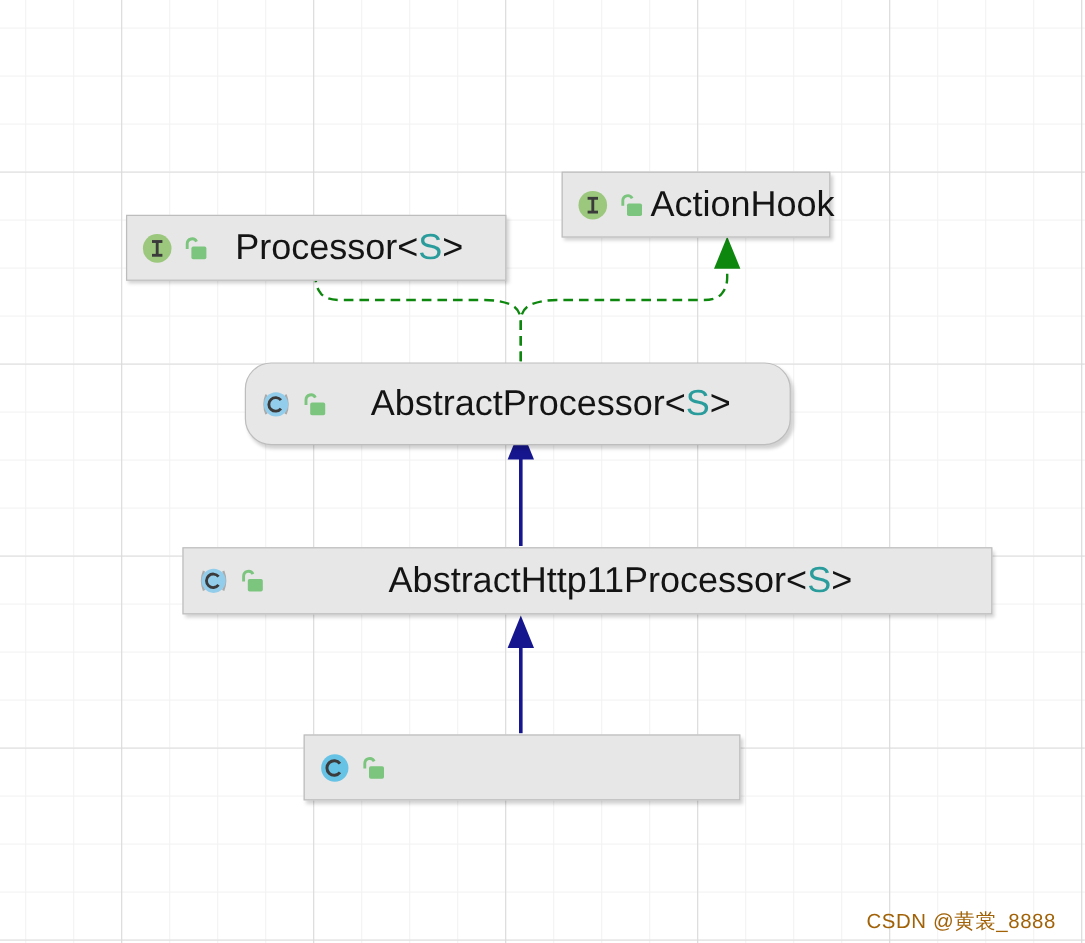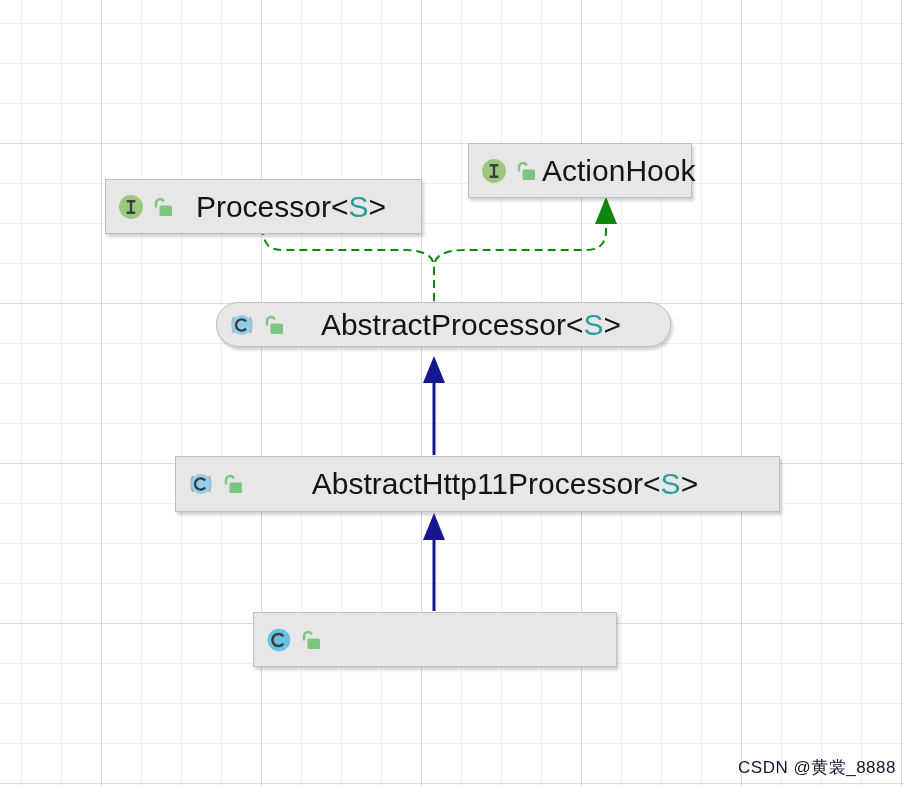--- a/index.html
+++ b/index.html
@@ -27,26 +27,26 @@
   }
   .node .icons { display: flex; align-items: center; gap: 7px; flex: 0 0 auto; }
   .node .label {
     flex: 1; text-align: center;
     font-size: 30px; color: #141414; white-space: nowrap;
     padding: 0 4px;
   }
   .gen-param { color: #2a9c9c; }
   #node-processor            { left: 105px; top: 143px; width: 317px; height: 55px; margin-top: 36px; }
   #node-actionhook           { left: 468px; top: 143px; width: 224px; height: 55px; }
-  #node-abstractprocessor    { left: 216px; top: 302px; width: 455px; height: 45px; border-radius: 22px; }
-  #node-abstracthttp11       { left: 152px; top: 456px; width: 605px; height: 56px; margin-left: 23px; }
+  #node-abstractprocessor    { left: 204px; top: 302px; width: 455px; height: 69px; border-radius: 22px; }
+  #node-abstracthttp11       { left: 152px; top: 456px; width: 675px; height: 56px; }
   #node-http11processor      { left: 253px; top: 612px; width: 364px; height: 55px; }
   .watermark {
-    position: absolute; right: 8px; top: 756px; z-index: 3;
-    font-size: 17px; color: #0f172a; letter-spacing: 0.5px;
+    position: absolute; right: 24px; top: 756px; z-index: 3;
+    font-size: 17px; color: #a16207; letter-spacing: 0.5px;
   }
 </style>
 </head>
 <body>
 
 <svg id="edge-layer" width="904" height="786" viewBox="0 0 904 786">
 
   <path d="M434 301 L434 268 Q434 258 426 254 Q417 250 404 250 L283 250 Q271 250 267 244 Q263 239 263 231 L263 223" fill="none" stroke-width="2" stroke-dasharray="8 5" stroke="#0e870e"></path>
   <polygon points="263,197 252,224 274,224" fill="#0e870e"></polygon>
 

